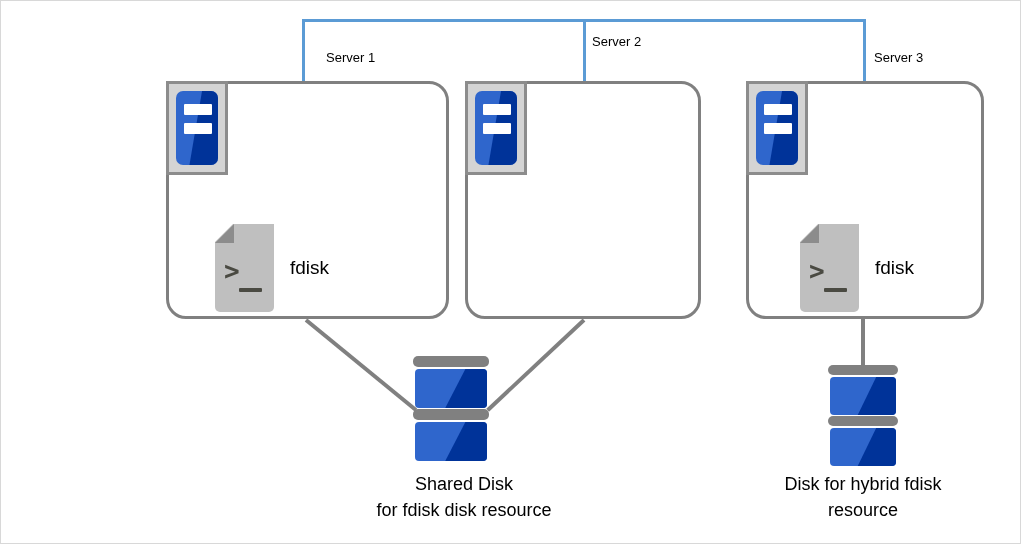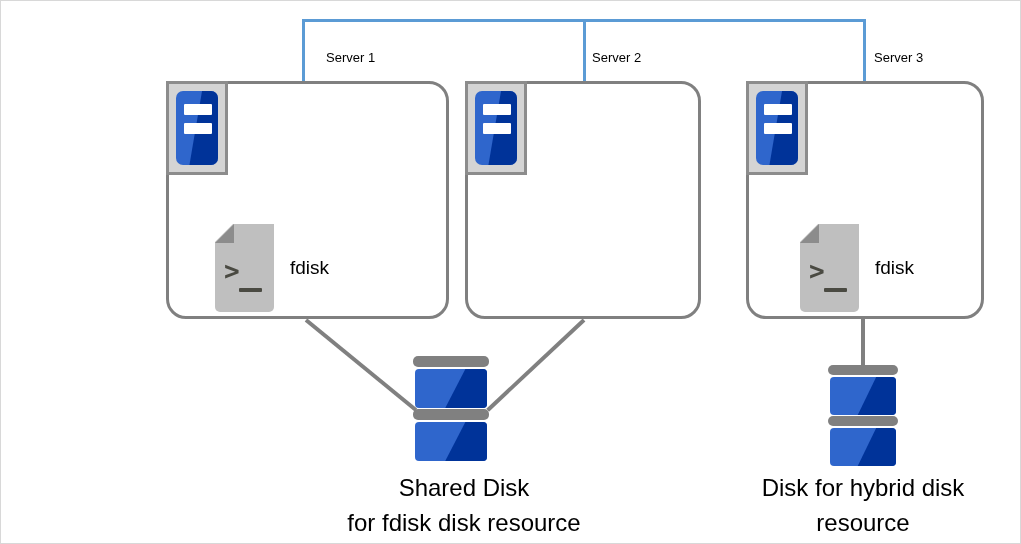--- a/index.html
+++ b/index.html
@@ -168,38 +168,38 @@
   
   .conn {
     position: absolute;
     background: #808080;
     transform-origin: 0 50%;
   }
 
   
   .caption {
     position: absolute;
-    font-size: 24px;
+    font-size: 18px;
     color: #000000;
     text-align: center;
     line-height: 1.45;
   }
 </style>
 </head>
 <body>
 
 <div id="canvas">
 
   <div class="bracket-h" style="left:301px; top:18px; width:564px; height:3px;"></div>
   <div class="bracket-v" style="left:301px; top:18px; width:3px; height:63px;"></div>
   <div class="bracket-v" style="left:582px; top:18px; width:3px; height:63px;"></div>
   <div class="bracket-v" style="left:862px; top:18px; width:3px; height:63px;"></div>
 
   <div class="server-label" style="left:325px; top:50px;">Server 1</div>
-  <div class="server-label" style="left:591px; top:50px;">Server 2</div>
+  <div class="server-label" style="left:591px; top:34px;">Server 2</div>
   <div class="server-label" style="left:873px; top:50px;">Server 3</div>
 
   <div class="server-box" style="left:165px; top:80px; width:283px; height:238px;">
 
     <div class="srv-icon">
       <div class="srv-icon-inner">
         <div class="srv-icon-dark"></div>
         <div class="srv-bar b1"></div>
         <div class="srv-bar b2"></div>
       </div>
@@ -275,17 +275,17 @@
     <div class="disk-block" style="top:12px; width:66px; height:38px;">
       <div class="dk"></div>
     </div>
     <div class="disk-band" style="top:51px; width:70px; height:10px;"></div>
     <div class="disk-block" style="top:63px; width:66px; height:38px;">
       <div class="dk"></div>
     </div>
   </div>
 
   <div class="caption" style="left:732px; top:470px; width:260px;">
-    <div>Disk for hybrid disk</div>
+    <div>Disk for hybrid fdisk</div>
     <div>resource</div>
   </div>
 
 </div>
 
 </body></html>

